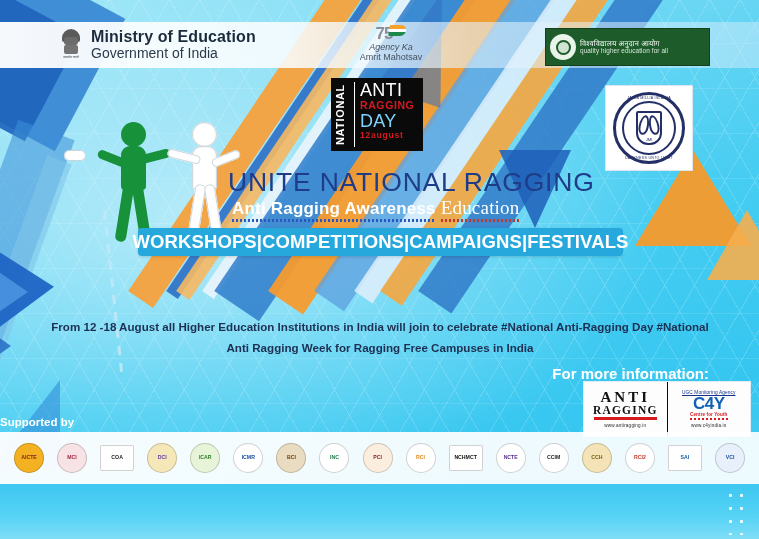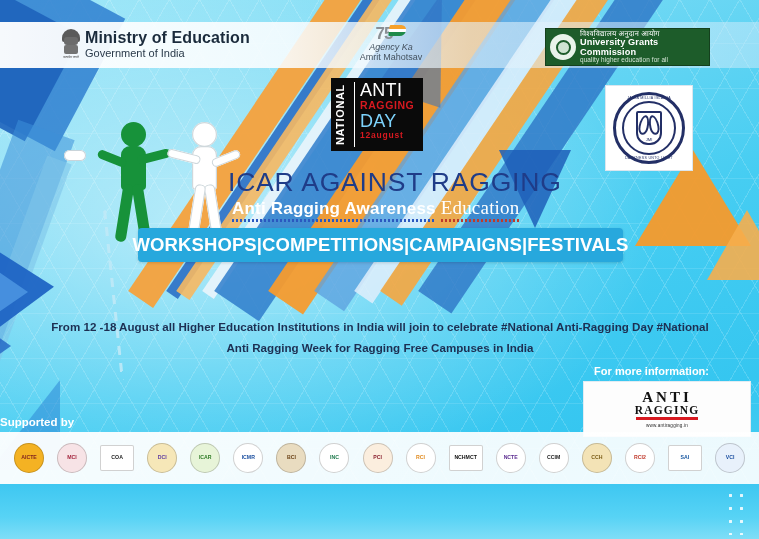--- a/index.html
+++ b/index.html
@@ -77,29 +77,29 @@
 
   .dashline{position:absolute;left:112px;top:210px;width:3px;height:170px;
     background:repeating-linear-gradient(#bfe9f7 0 9px, transparent 9px 17px);
     transform:rotate(-6deg);opacity:.9;}
 
   
   .topband{position:absolute;left:0;top:22px;width:100%;height:46px;
     background:linear-gradient(90deg,rgba(255,255,255,.96) 0%,rgba(250,253,255,.88) 38%,
       rgba(228,243,252,.60) 62%,rgba(220,238,252,.45) 100%);}
 
-  .moe{position:absolute;left:60px;top:28px;display:flex;align-items:center;gap:3px;}
+  .moe{position:absolute;left:60px;top:28px;display:flex;align-items:center;gap:9px;}
   .emblem{width:22px;height:34px;position:relative;}
   .emblem .cap{position:absolute;left:2px;top:1px;width:18px;height:13px;border-radius:9px 9px 2px 2px;
     background:#5a5a5a;}
   .emblem .lion{position:absolute;left:4px;top:9px;width:14px;height:8px;background:#6b6b6b;border-radius:3px;}
   .emblem .wheel{position:absolute;left:4px;top:17px;width:14px;height:9px;background:#737373;border-radius:2px;}
   .emblem .txt{position:absolute;left:0;top:27px;width:22px;text-align:center;font-size:3.2px;color:#444;}
   .moe-t1{font-size:16px;font-weight:bold;color:#1b2b3c;line-height:1.05;letter-spacing:.1px;}
-  .moe-t2{font-size:11px;color:#2a3a4a;line-height:1.15;}
+  .moe-t2{font-size:14px;color:#2a3a4a;line-height:1.15;}
 
   
   .azadi{position:absolute;left:352px;top:25px;width:78px;height:44px;text-align:center;}
   .azadi .num{font-size:17px;font-weight:bold;color:#8a8f95;letter-spacing:-1px;position:relative;
     display:inline-block;line-height:14px;}
   .azadi .flagdot{display:inline-block;width:17px;height:11px;vertical-align:top;margin-left:-3px;
     background:linear-gradient(#f6a12b 0 34%,#ffffff 34% 66%,#1e8a4a 66% 100%);
     border-radius:2px 8px 8px 2px;transform:skewX(-8deg);}
   .azadi .l1{font-size:9px;color:#44525f;font-style:italic;line-height:9px;}
   .azadi .l2{font-size:9px;color:#44525f;line-height:10px;}
@@ -166,39 +166,39 @@
     letter-spacing:.8px;font-weight:500;white-space:nowrap;}
   .h-sub{position:absolute;left:232px;top:197px;font-size:17px;color:#ffffff;
     font-weight:bold;white-space:nowrap;letter-spacing:.2px;}
   .h-sub .serif{font-family:"Liberation Serif","DejaVu Serif",serif;font-weight:normal;font-size:19px;}
   .squig{position:absolute;height:3px;bottom:-3px;left:0;right:0;
     background-image:repeating-linear-gradient(90deg,#c0392b 0 2px,transparent 2px 4px);}
   .squig.blue{background-image:repeating-linear-gradient(90deg,#2b58c0 0 2px,transparent 2px 4px);}
   .u-wrap{position:relative;display:inline-block;}
 
   
-  .bar-blue{position:absolute;left:138px;top:228px;width:485px;height:34px;background:#27a8dd;
+  .bar-blue{position:absolute;left:138px;top:228px;width:485px;height:28px;background:#27a8dd;
     border-radius:4px;display:flex;align-items:center;justify-content:center;
     box-shadow:0 1px 3px rgba(0,0,0,.15);}
   .bar-blue span{color:#fff;font-size:18.5px;font-weight:bold;letter-spacing:.1px;}
   .bar-green{position:absolute;left:50px;top:272px;width:662px;height:35px;background:#3dba8d;
     border-radius:4px;display:flex;align-items:center;justify-content:center;
     box-shadow:0 1px 3px rgba(0,0,0,.15);}
   .bar-green span{color:#fff;font-size:17px;font-weight:bold;letter-spacing:.1px;}
 
   
   .para{position:absolute;left:44px;top:316px;width:672px;text-align:center;
     color:#1d2f52;font-size:11.6px;font-weight:bold;line-height:21px;}
 
   
   .supp{position:absolute;left:0;top:416px;width:100%;text-align:left;
     color:#ffffff;font-size:11.5px;font-weight:bold;}
 
   
-  .fmi-label{position:absolute;right:50px;top:365px;color:#ffffff;font-size:11px;font-weight:bold;}
+  .fmi-label{position:absolute;right:50px;top:365px;color:#ffffff;font-size:15px;font-weight:bold;}
   .fmi{position:absolute;left:583px;top:381px;width:168px;height:56px;background:#fdfdfd;
     border:1px solid #e2ecf3;display:flex;}
   .fmi .half{flex:1;display:flex;flex-direction:column;align-items:center;justify-content:center;gap:1px;}
   .fmi .half.right{border-left:1px solid #0a0a0a;}
   .ar-logo{text-align:center;}
   .ar-logo .a1{font-family:"Liberation Serif","DejaVu Serif",serif;font-weight:bold;font-size:15px;
     letter-spacing:3px;color:#111;line-height:14px;}
   .ar-logo .a2{font-family:"Liberation Serif","DejaVu Serif",serif;font-weight:bold;font-size:11.5px;
     letter-spacing:1.2px;color:#111;line-height:12px;}
   .ar-logo .redbar{height:2.5px;background:#d71920;margin:1px 1px 0;}
@@ -279,21 +279,20 @@
     <div class="l1">Agency Ka</div>
     <div class="l2">Amrit Mahotsav</div>
   </div>
 
   <div class="ugc">
     <div class="ugc-seal">
         <div class="inner"></div>
       </div>
     <div class="ugc-txt">
       <div class="ugc-hi">विश्वविद्यालय अनुदान आयोग</div>
-      <div class="ugc-en">University Grants Commission</div>
       <div class="ugc-sub">quality higher education for all</div>
     </div>
   </div>
 
   <div class="nard">
     <div class="vert">NATIONAL</div>
     <div class="rest">
       <div class="anti">ANTI</div>
       <div class="rag">RAGGING</div>
       <div class="day">DAY</div>
@@ -328,21 +327,21 @@
       <div class="head"></div>
         <div class="torso"></div>
         <div class="armL"></div>
       <div class="armR"></div>
         <div class="legL"></div>
         <div class="legR"></div>
     </div>
   </div>
   <div class="hands"></div>
 
-  <div class="h-main">ICAR AGAINST RAGGING</div>
+  <div class="h-main">UNITE NATIONAL RAGGING</div>
   <div class="h-sub">
     <span class="u-wrap">
       <span>Anti Ragging Awareness</span>
       <span class="squig blue"></span>
     </span>
     <span class="u-wrap serif">
       <span>Education</span>
       <span class="squig"></span>
     </span>
   </div>
@@ -357,20 +356,27 @@
 
   <div class="fmi-label">For more information:</div>
   <div class="fmi">
     <div class="half">
       <div class="ar-logo">
         <div class="a1">ANTI</div>
         <div class="a2">RAGGING</div>
         <div class="redbar"></div>
       </div>
       <div class="urlx">www.antiragging.in</div>
+    </div>
+    <div class="half right">
+      <div class="ugcma">UGC Monitoring Agency</div>
+      <div class="c4y">C4Y</div>
+      <div class="c4y-sub">Centre for Youth</div>
+      <div class="c4y-wave"></div>
+      <div class="urlx">www.c4yindia.in</div>
     </div>
   </div>
 
   <div class="bottomfade"></div>
   <div class="strip" id="strip">
       <div class="lg" title="All India Council for Technical Education" style="background: rgb(244, 178, 35); color: rgb(125, 31, 31); border: 1px solid rgba(0, 0, 0, 0.18);">AICTE</div>
       <div class="lg" title="Medical Council of India" style="background: rgb(247, 227, 230); color: rgb(164, 36, 61); border: 1px solid rgba(0, 0, 0, 0.18);">MCI</div>
       <div class="lg sq" title="Council of Architecture" style="background: rgb(255, 255, 255); color: rgb(26, 26, 26); border: 1px solid rgba(0, 0, 0, 0.18);">COA</div>
       <div class="lg" title="Dental Council of India" style="background: rgb(246, 231, 184); color: rgb(93, 58, 160); border: 1px solid rgba(0, 0, 0, 0.18);">DCI</div>
       <div class="lg" title="Indian Council of Agricultural Research" style="background: rgb(231, 244, 216); color: rgb(45, 122, 36); border: 1px solid rgba(0, 0, 0, 0.18);">ICAR</div>

